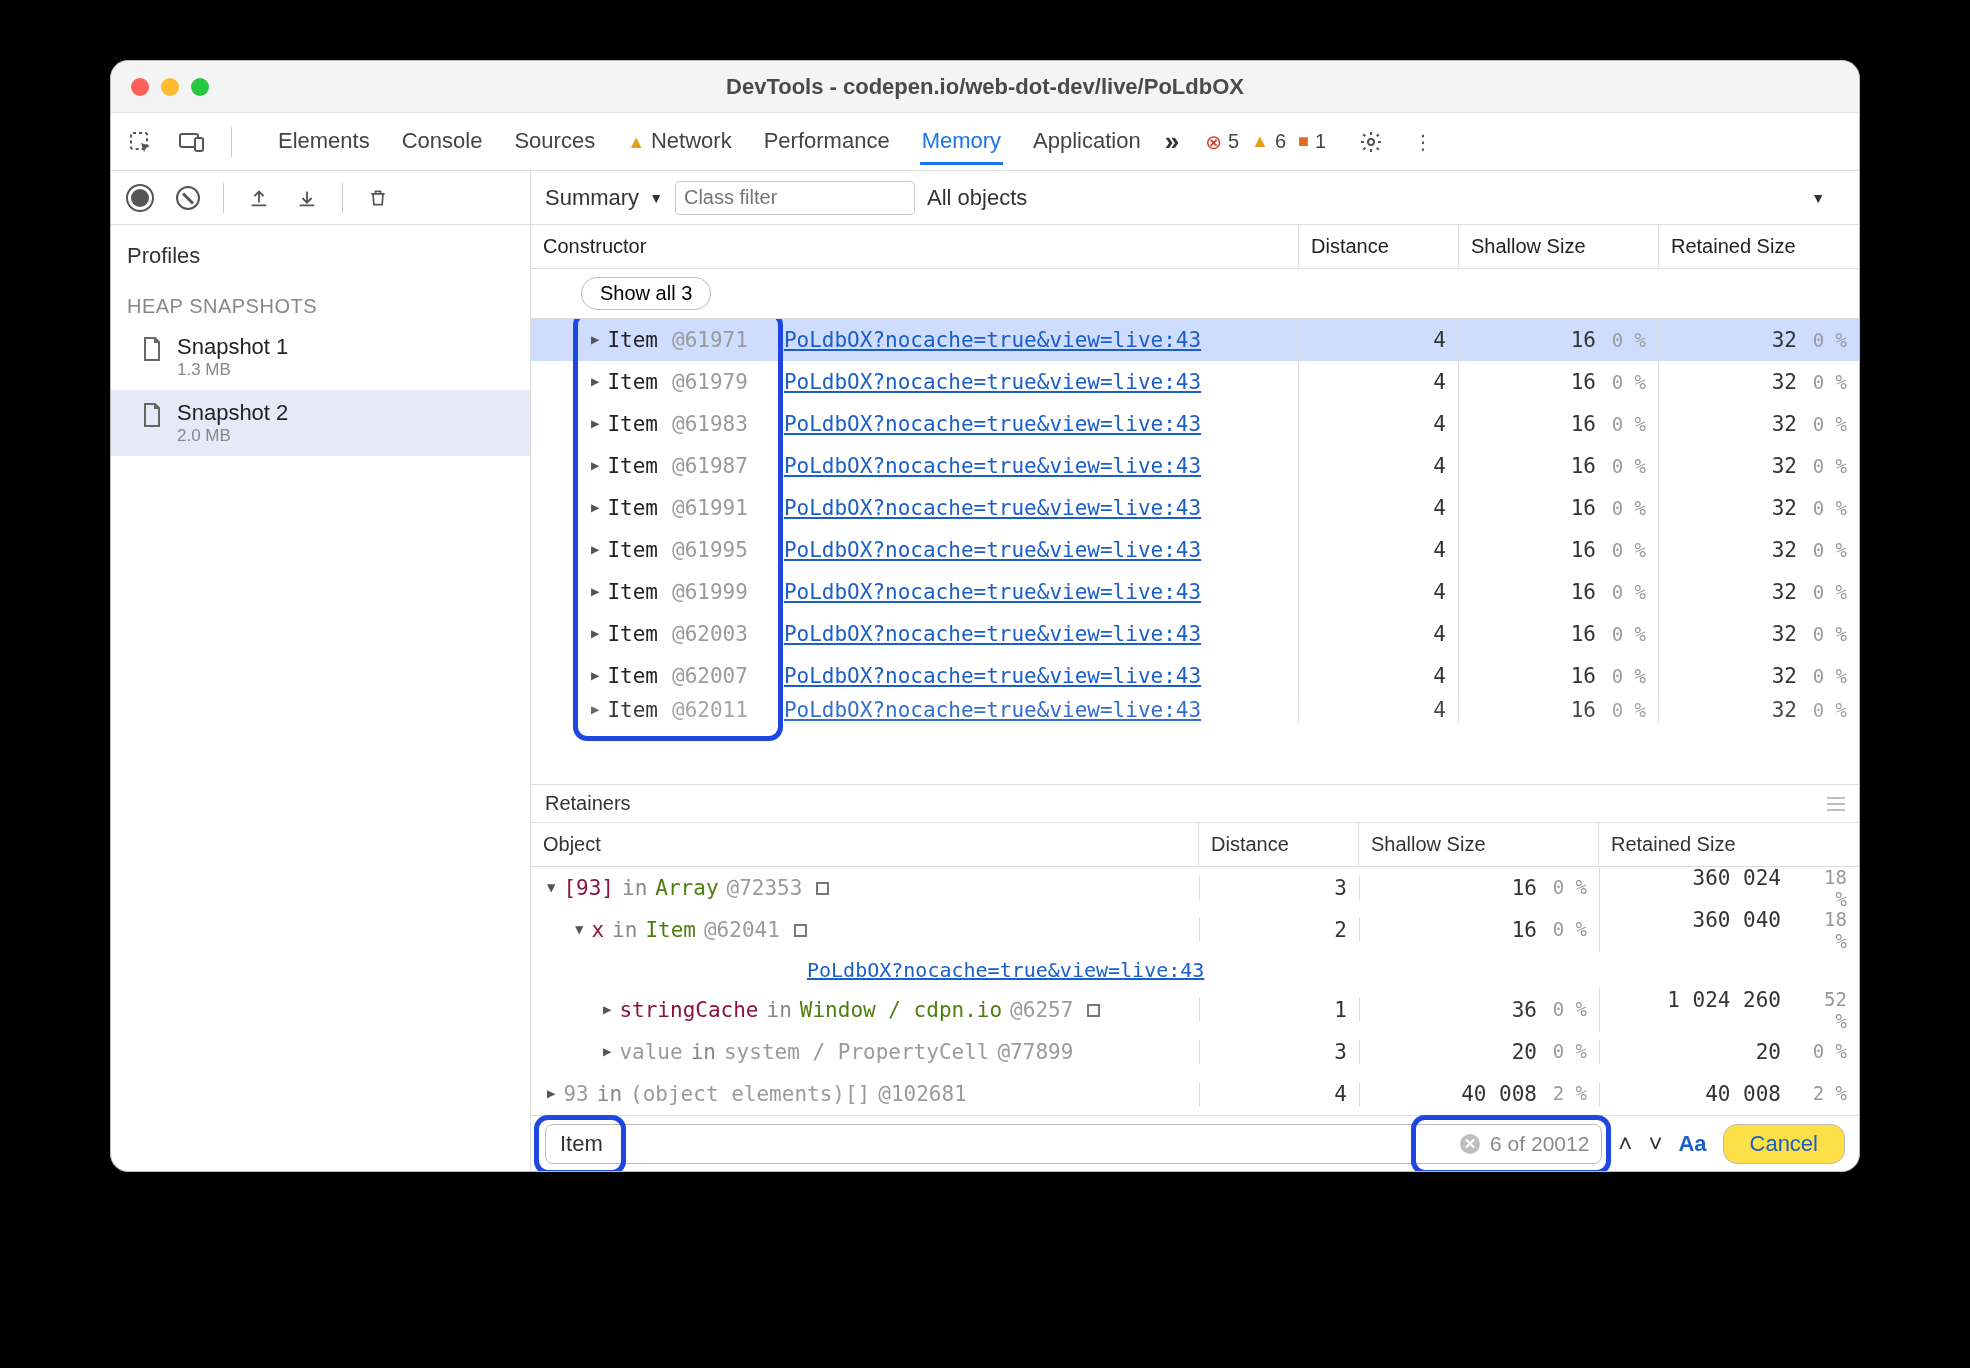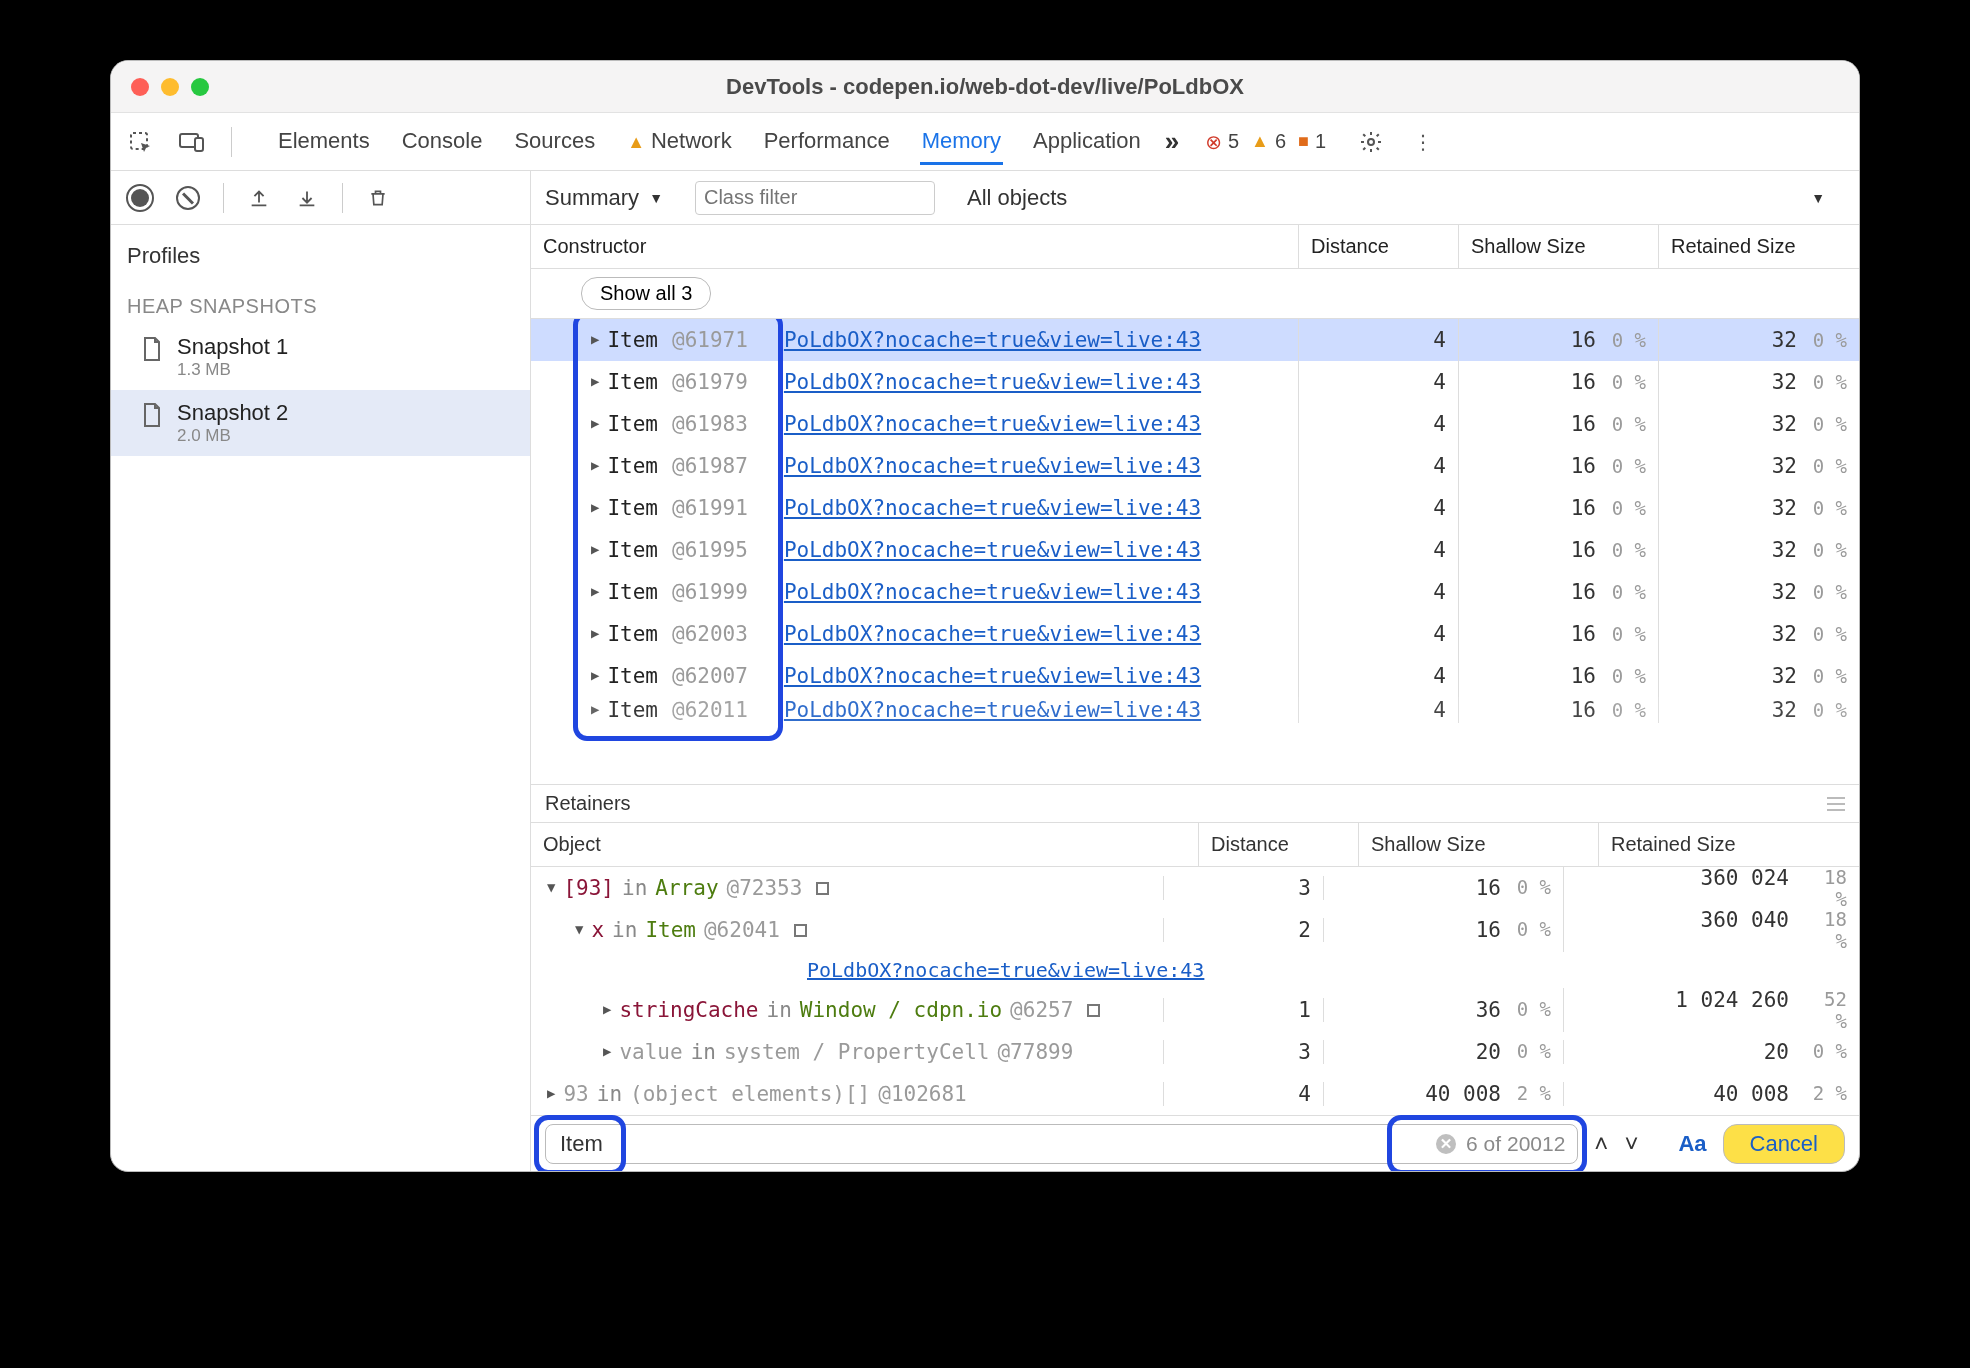--- a/index.html
+++ b/index.html
@@ -125,21 +125,21 @@
   .snap .doc-ico { width:24px; color:#666; margin-top:2px;}
   .snap-lines { display:flex; flex-direction:column; }
   .snap-title { font-size:22px; color:#222;}
   .snap-sub   { font-size:17px; color:#888; }
   
   .right {
     flex:1; display:flex; flex-direction:column;
     min-width:0;
   }
   .filterrow {
-    height:54px; display:flex; align-items:center; gap:32px;
+    height:54px; display:flex; align-items:center; gap:12px;
     padding:0 14px;
     border-bottom:1px solid var(--grid-line);
   }
   .sel { display:flex; align-items:center; gap:10px; font-size:22px; color:#333; }
   .caret-dn { font-size:14px; color:#333; }
   .class-filter {
     width:240px; height:34px; font-size:20px;
     border:1px solid #ccc; border-radius:4px; padding:2px 8px;
     color:#888;
   }
@@ -188,21 +188,21 @@
   }
   .rcol-obj { flex:1; padding:10px 12px; border-right:1px solid var(--grid-line);}
   .rcol-dist { width:160px; padding:10px 12px; border-right:1px solid var(--grid-line);}
   .rcol-shal { width:240px; padding:10px 12px; border-right:1px solid var(--grid-line);}
   .rcol-ret  { width:260px; padding:10px 12px;}
   .ret-rows { }
   .retrow { display:flex; align-items:center; height:42px; font-family: ui-monospace, Menlo, monospace; font-size:21px;}
   .retc-obj { flex:1; display:flex; align-items:center; gap:8px; padding-left:16px;}
   .retc-dist { width:160px; text-align:right; padding-right:12px; border-left:1px solid var(--grid-line);}
   .retc-shal { width:240px; display:flex; justify-content:flex-end; gap:8px; padding-right:12px; border-left:1px solid var(--grid-line);}
-  .retc-ret  { width:296px; display:flex; justify-content:flex-end; gap:16px; padding-right:12px; border-left:1px solid var(--grid-line);}
+  .retc-ret  { width:260px; display:flex; justify-content:flex-end; gap:24px; padding-right:12px; border-left:1px solid var(--grid-line);}
   .prop { color:#8a1538; }
   .kw { color:#888;}
   .obj { color:#4d7c0f;}
   .id { color:#9a9a9a;}
   .sqr { display:inline-block; width:13px; height:13px; border:2px solid #777; margin-left:6px;}
   .linkline { display:flex; padding-left:140px; height:38px; align-items:center;}
   
   .searchbar {
     height:56px; display:flex; align-items:center; gap:16px;
     padding:0 14px; border-top:1px solid var(--grid-line);
@@ -213,21 +213,21 @@
     display:flex; align-items:center; padding:0 12px; gap:10px;
     position:relative;
   }
   .sbox input {
     flex:1; border:none; outline:none; font-size:22px; color:#333;
     font-family:-apple-system, Helvetica, Arial, sans-serif;
   }
   .sbox .counter { color:#8a8a8a; font-size:21px; }
   .clear-x { width:20px;height:20px;border-radius:50%;background:#bfbfbf;display:flex;align-items:center;justify-content:center;color:#fff;font-size:15px;font-weight:bold;}
   .nav-arr { font-size:24px; color:#333; }
-  .Aa { font-size:22px; font-weight:700; color:#1a5ec7;margin-left:24px; }
+  .Aa { font-size:22px; font-weight:700; color:#1a5ec7; }
   .cancel-btn{ border:1px solid #bbb; border-radius:14px; padding:6px 26px; font-size:22px; color:#1a5ec7; background:#fde047;}
 </style>
 </head>
 <body>
 
 <div class="frame">
 
   <div class="titlebar">
     <div class="tl-left">
       <div class="tl-dot tl-red"></div>

